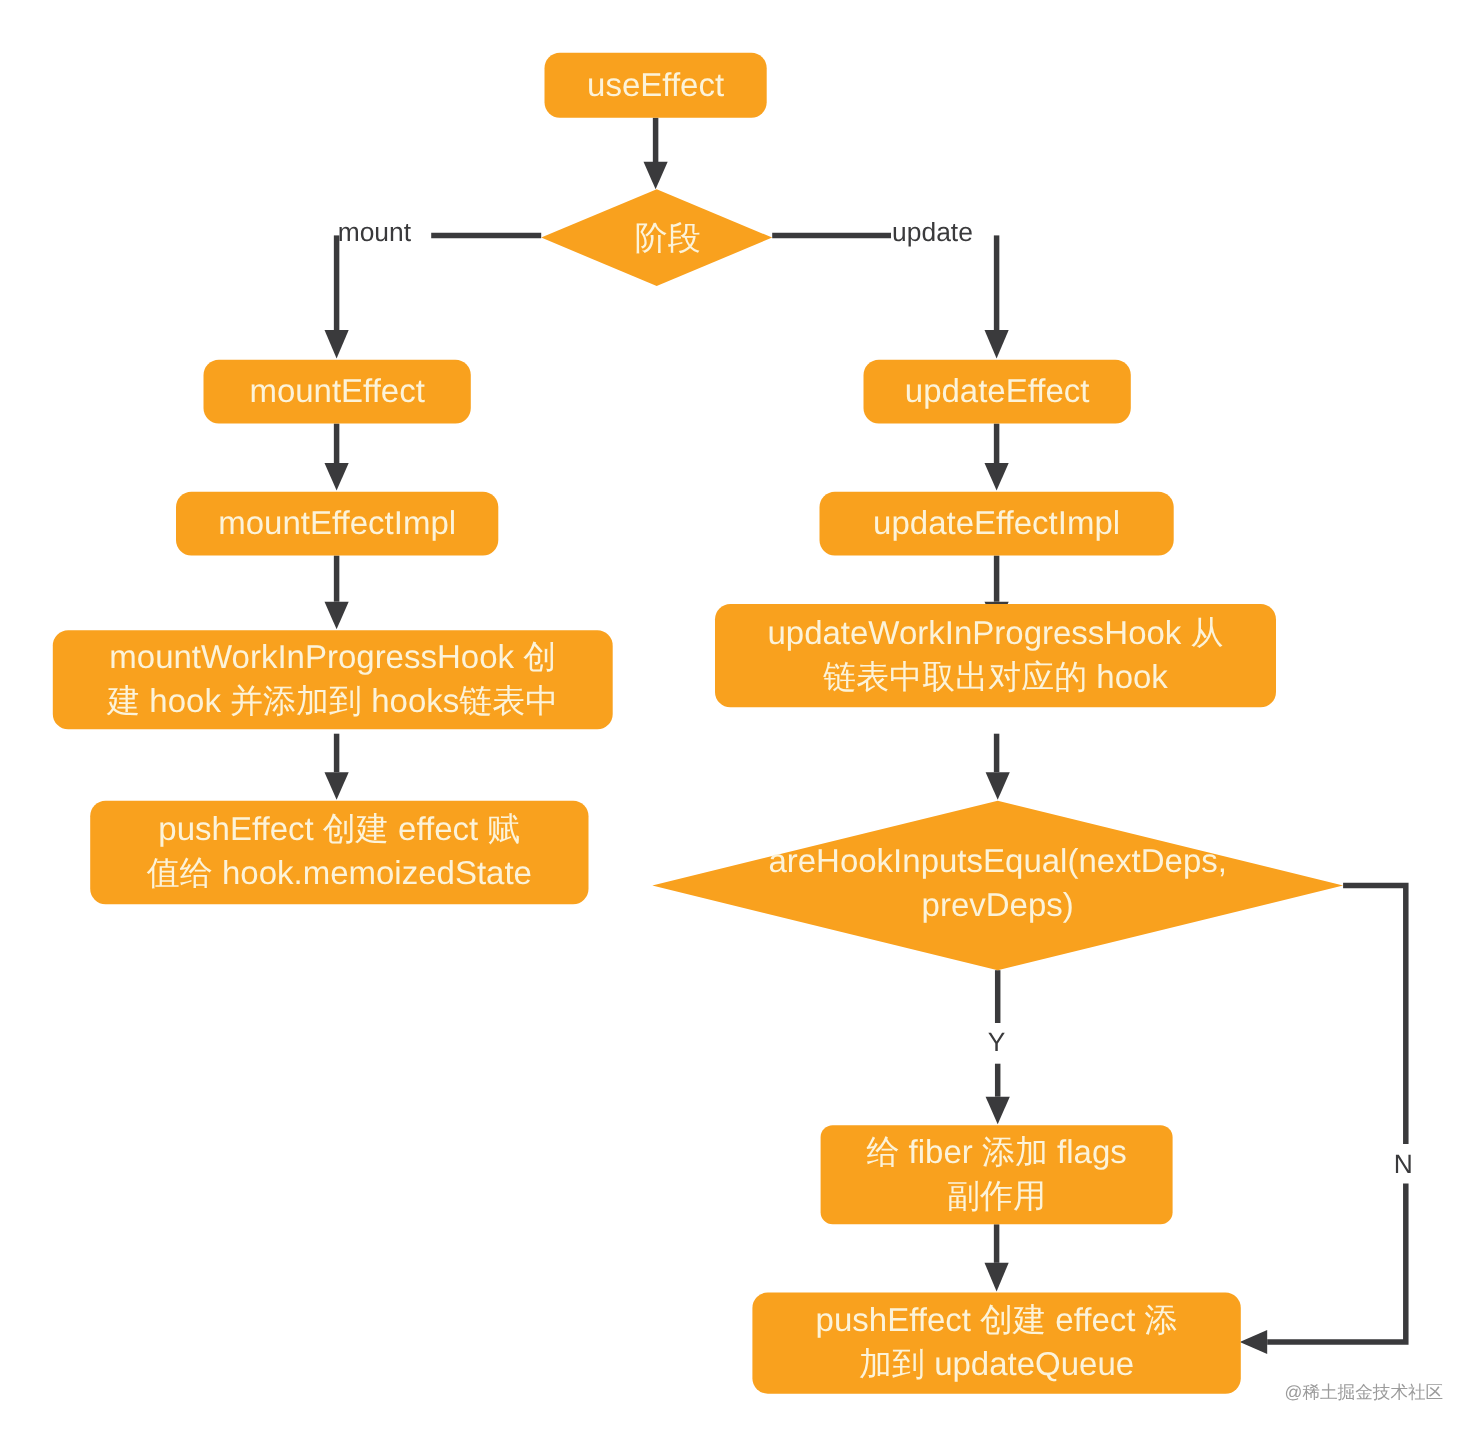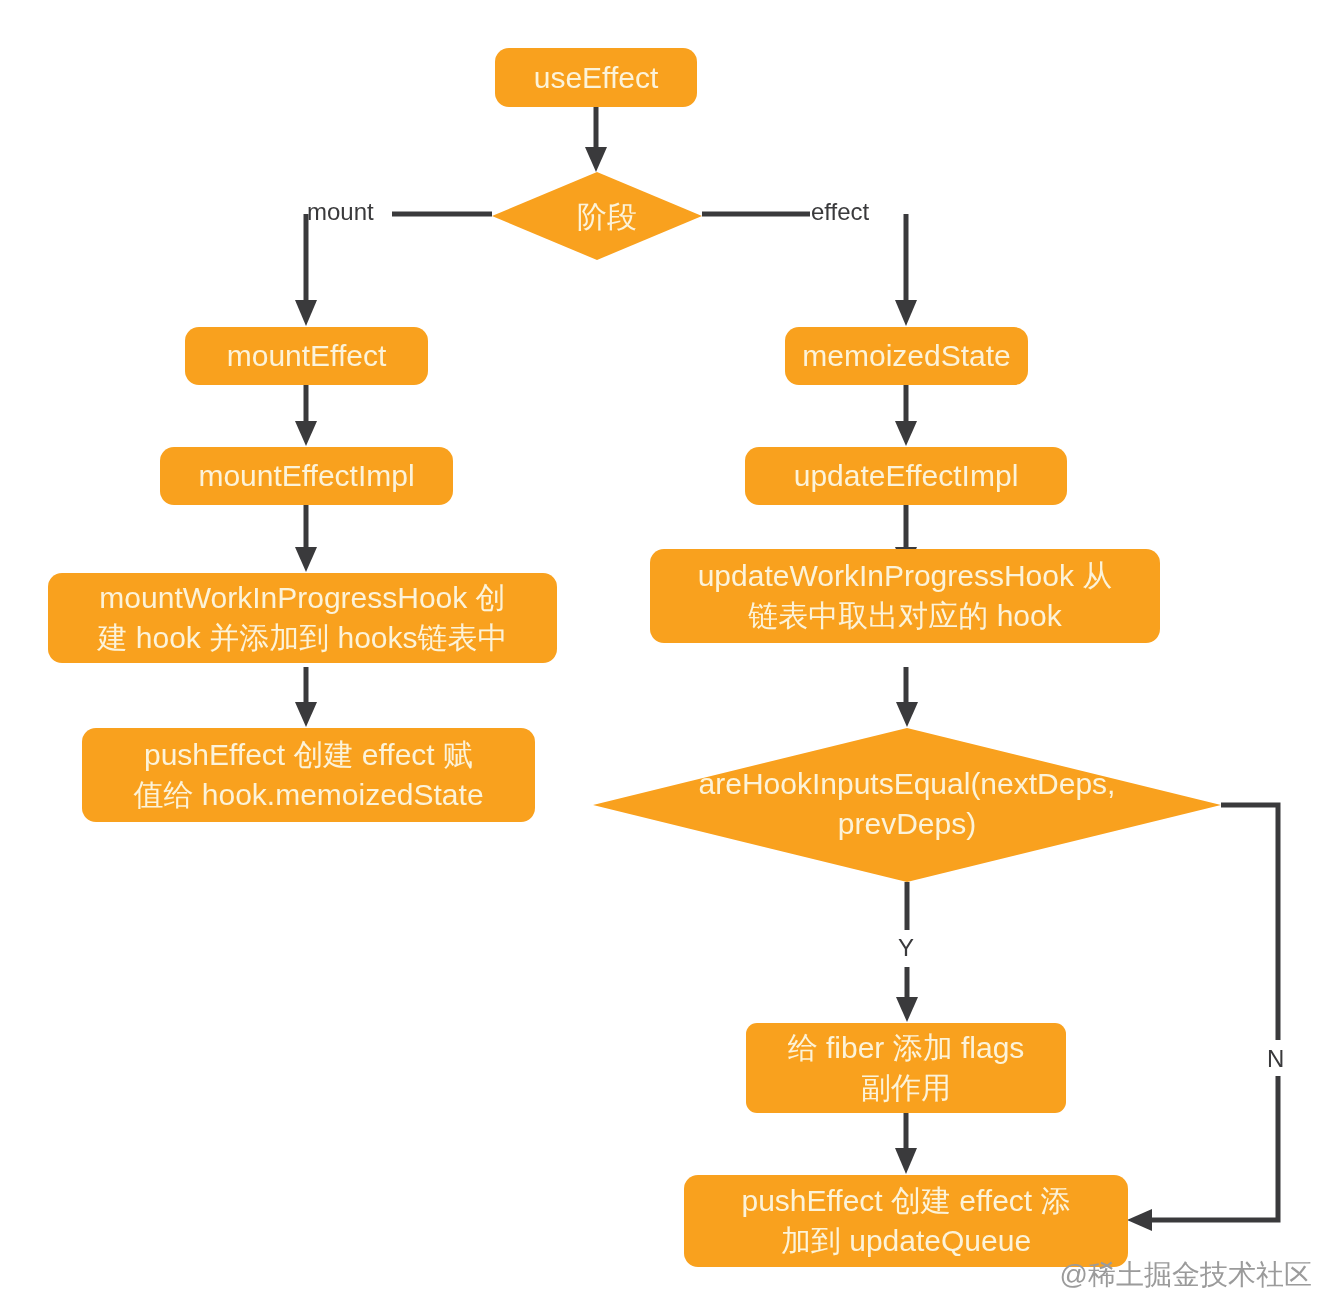--- a/index.html
+++ b/index.html
@@ -63,21 +63,21 @@
   #d-stage-label    { left: 507px; top: 176px;  width: 200px; height: 82px; }
   #d-equal-label    { left: 637px; top: 752px;  width: 540px; height: 104px; }
   #lbl-mount  { left: 307px; top: 197px; }
   #lbl-update { left: 811px; top: 197px; }
   #lbl-y      { left: 898px; top: 933px; }
   #lbl-n      { left: 1267px; top: 1044px; }
   #watermark {
     position: absolute;
     right: 18px; top: 1256px;
     color: #9B9B9B;
-    font-size: 28px;
+    font-size: 16px;
   }
 </style>
 </head>
 <body>
 
 <div id="canvas">
 
   <svg id="connectors" viewBox="0 0 1330 1314" xmlns="http://www.w3.org/2000/svg">
     <g stroke="#3A3A3C" stroke-width="5" fill="none">
 
@@ -130,41 +130,41 @@
   <div class="node" id="n-mounteffect">mountEffect</div>
 
   <div class="node" id="n-mounteffectimpl">mountEffectImpl</div>
 
   <div class="node" id="n-mountwip">mountWorkInProgressHook 创
 建 hook 并添加到 hooks链表中</div>
 
   <div class="node" id="n-pusheffect-l">pushEffect 创建 effect 赋
 值给 hook.memoizedState</div>
 
-  <div class="node" id="n-updateeffect">memoizedState</div>
+  <div class="node" id="n-updateeffect">updateEffect</div>
 
   <div class="node" id="n-updateeffectimpl">updateEffectImpl</div>
 
   <div class="node" id="n-updatewip">updateWorkInProgressHook 从
 链表中取出对应的 hook</div>
 
   <div class="node" id="n-flags">给 fiber 添加 flags
 副作用</div>
 
   <div class="node" id="n-pusheffect-r">pushEffect 创建 effect 添
 加到 updateQueue</div>
 
   <div class="diamond-label" id="d-stage-label">阶段</div>
 
   <div class="diamond-label" id="d-equal-label">areHookInputsEqual(nextDeps,
 prevDeps)</div>
 
   <span class="edge-label" id="lbl-mount">mount</span>
 
-  <span class="edge-label" id="lbl-update">effect</span>
+  <span class="edge-label" id="lbl-update">update</span>
 
   <span class="edge-label" id="lbl-y">Y</span>
 
   <span class="edge-label" id="lbl-n">N</span>
 
   <div id="watermark">@稀土掘金技术社区</div>
 
 </div>
 
 </body></html>

